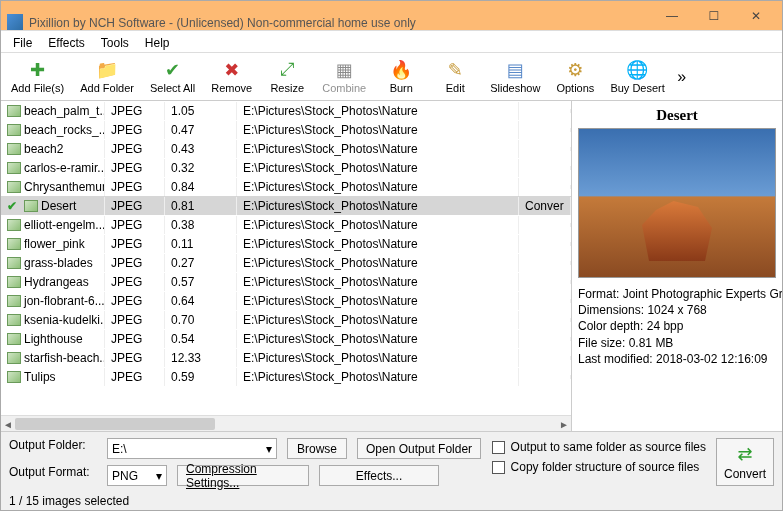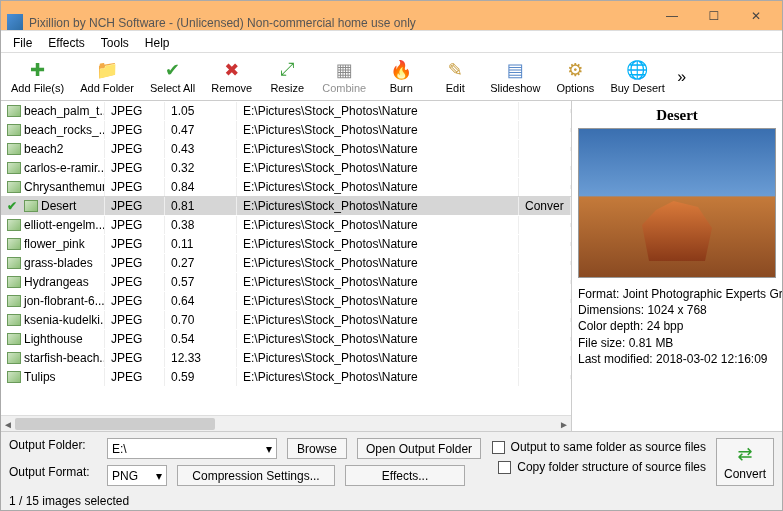--- a/index.html
+++ b/index.html
@@ -44,23 +44,23 @@
 .meta { margin-top: 8px; line-height: 1.35; font-size: 11px; }
 .meta div { white-space: nowrap; }
 .bottom { background: #f0f0f0; border-top: 1px solid #ccc; padding: 6px 8px; display: flex; gap: 10px; }
 .bottom-left { flex: 1; display: flex; flex-direction: column; gap: 6px; }
 .row { display: flex; gap: 10px; }
 .row label { width: 88px; }
 .combo { border: 1px solid #aaa; background: #fff; height: 21px; padding: 0 4px; display: flex; align-items: center; justify-content: space-between; }
 .combo.lg { width: 170px; }
 .combo.sm { width: 60px; }
 .btn { border: 1px solid #aaa; background: #f6f6f6; height: 21px; padding: 0 8px; display: flex; align-items: center; justify-content: center; cursor: default; min-width: 60px; }
-.btn.wide { width: 158px; }
+.btn.wide { width: 132px; text-decoration: underline; }
 .bottom-mid { display: flex; flex-direction: column; gap: 6px; padding-top: 2px; }
-.chk { display: flex; align-items: center; gap: 6px; justify-content: flex-end; }
+.chk { display: flex; align-items: center; gap: 6px; }
 .chk .box { width: 13px; height: 13px; border: 1px solid #555; background: #fff; }
 .bottom-right { display: flex; flex-direction: column; align-items: center; justify-content: flex-start; }
 .convert-btn { width: 58px; height: 48px; border: 1px solid #aaa; background: #f6f6f6; display: flex; flex-direction: column; align-items: center; justify-content: center; gap: 2px; }
 .convert-btn .ic { font-size: 18px; color: #2e9e2e; }
 .status { font-size: 11px; text-align: left; padding: 2px 8px; background: #f0f0f0; }
 </style>
 </head>
 <body>
 
 <div class="titlebar">

